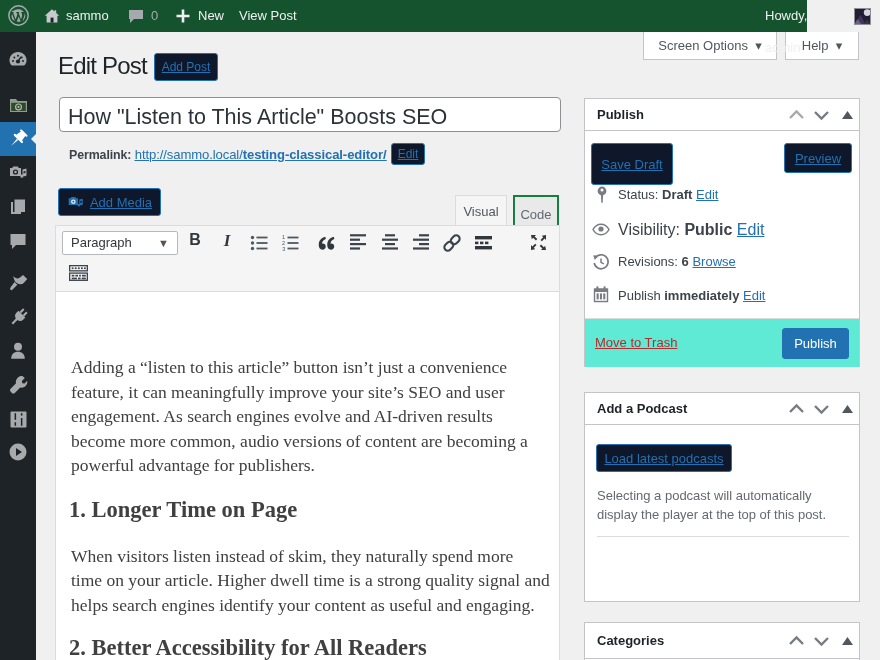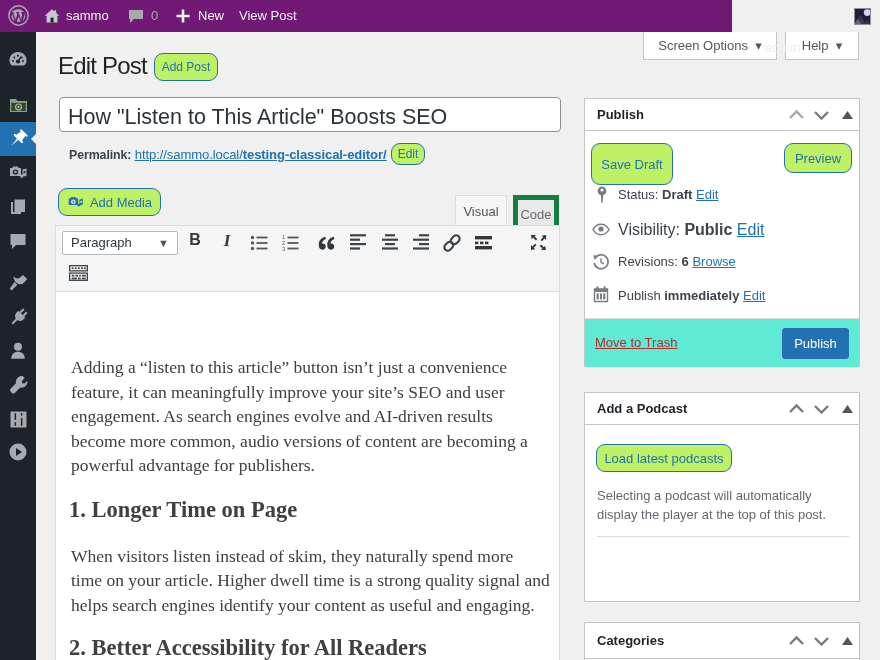--- a/index.html
+++ b/index.html
@@ -2,36 +2,36 @@
 <html><head>
 <meta charset="utf-8">
 <style>
 * { margin:0; padding:0; box-sizing:border-box; }
 html,body { width:880px; height:660px; overflow:hidden; }
 body { font-family:"Liberation Sans", sans-serif; background:#f0f0f1; }
 #canvas { position:relative; width:880px; height:660px; overflow:hidden; }
 .abs { position:absolute; }
 
 
-#adminbar { position:absolute; left:0; top:0; width:732px; height:32px; background:#701a75; color:#f0f0f1; z-index:50; }
+#adminbar { position:absolute; left:0; top:0; width:807px; height:32px; background:#14532d; color:#f0f0f1; z-index:50; }
 #adminbar .item { position:absolute; top:0; height:32px; line-height:32px; font-size:13px; color:#f0f0f1; }
 
 
 #sidemenu { position:absolute; left:0; top:32px; width:36px; height:628px; background:#1d2327; z-index:40; }
 .menuicon { position:absolute; left:0; width:36px; height:34px; display:flex; align-items:center; justify-content:center; }
 .menuicon svg { display:block; }
 #postsel { position:absolute; left:0; top:90px; width:36px; height:34px; background:#2271b1; }
 #postarrow { position:absolute; width:0; height:0; border:5.5px solid transparent; border-right-color:#f0f0f1; border-left-width:0; }
 
 
 .toptab { position:absolute; top:32px; background:#fff; border:1px solid #c3c4c7; border-top:none; color:#50575e; font-size:13px; display:flex; align-items:center; justify-content:center; }
 
 
 h1.pagetitle { position:absolute; font-size:24px; font-weight:400; color:#1d2327; letter-spacing:-0.8px; }
-.btn2 { background:#bef264; border:1px solid #2271b1; border-radius:9px; color:#2271b1; font-size:13px; display:flex; align-items:center; justify-content:center; position:absolute; }
+.btn2 { background:#0f172a; border:1px solid #2271b1; border-radius:3px; color:#2271b1; font-size:13px; display:flex; align-items:center; justify-content:center; position:absolute;text-decoration:underline; }
 .btn1 { background:#2271b1; border:1px solid #2271b1; border-radius:3px; color:#fff; font-size:13px; display:flex; align-items:center; justify-content:center; position:absolute; }
 
 #titleinput { position:absolute; left:59px; top:97px; width:502px; height:35px; background:#fff; border:1px solid #8c8f94; border-radius:4px; font-size:21.5px; color:#2c3338; line-height:38px; padding-left:8px; }
 
 #permalink { position:absolute; left:69px; top:147px; font-size:12.4px; color:#3c434a; letter-spacing:-0.1px; }
 #permalink a { color:#2271b1; }
 
 
 #editorbox { position:absolute; left:55px; top:225px; width:505px; height:435px; border:1px solid #dcdcde; border-bottom:none; background:#fff; }
 #toolbar { position:absolute; left:0; top:0; width:503px; height:66px; background:#f5f5f5; border-bottom:1px solid #dcdcde; }
@@ -201,21 +201,21 @@
 
   <div class="btn2" style="left:58px; top:188px; width:103px; height:28px;"><svg style="margin-right:6px;" width="17" height="17" viewBox="0 0 20 20">
         <g fill="#2271b1">
           <path d="M2 5 h2.2 l1-1.6 h4.6 l1 1.6 H13 v8 H2 Z"></path>
           <circle cx="7.5" cy="9" r="2.6" fill="#fff"></circle>
           <circle cx="7.5" cy="9" r="1.3" fill="#2271b1"></circle>
           <path d="M14.5 6.5 l4 -1 v6.2 a1.6 1.6 0 1 1 -1 -1.5 V8 l-2 0.5 v4.7 a1.6 1.6 0 1 1 -1 -1.5 Z"></path>
         </g>
       </svg>Add Media</div>
   <div class="tab" style="left:455px; top:195px; width:52px; height:31px; background:#f5f5f5; border:1px solid #dcdcde; border-bottom:none; color:#50575e;">Visual</div>
-  <div class="tab" style="left:513px; top:195px; width:46px; height:38px; background:#e9e9e9; border:5px solid #15803d;">Code</div>
+  <div class="tab" style="left:513px; top:195px; width:46px; height:38px; background:#e9e9e9; border:2px solid #15803d;">Code</div>
 
   <div id="editorbox">
     <div id="toolbar">
       <div id="paradrop">Paragraph<span style="position:absolute; right:8px; top:0px; font-size:11px; color:#555;">▼</span></div>
       <span class="abs" style="left:132px; top:5px; width:14px; text-align:center; font-weight:bold; font-size:16px; color:#32373c;">B</span>
       <span class="abs" style="left:164px; top:5px; width:14px; text-align:center; font-style:italic; font-family:'Liberation Serif',serif; font-weight:bold; font-size:17px; color:#32373c;">I</span>
       <svg class="abs" style="left:194px; top:8px;" width="18" height="18" viewBox="0 0 18 18">
           <g fill="#50575e">
             <circle cx="2.5" cy="3.5" r="1.7"></circle>
             <circle cx="2.5" cy="9" r="1.7"></circle>

